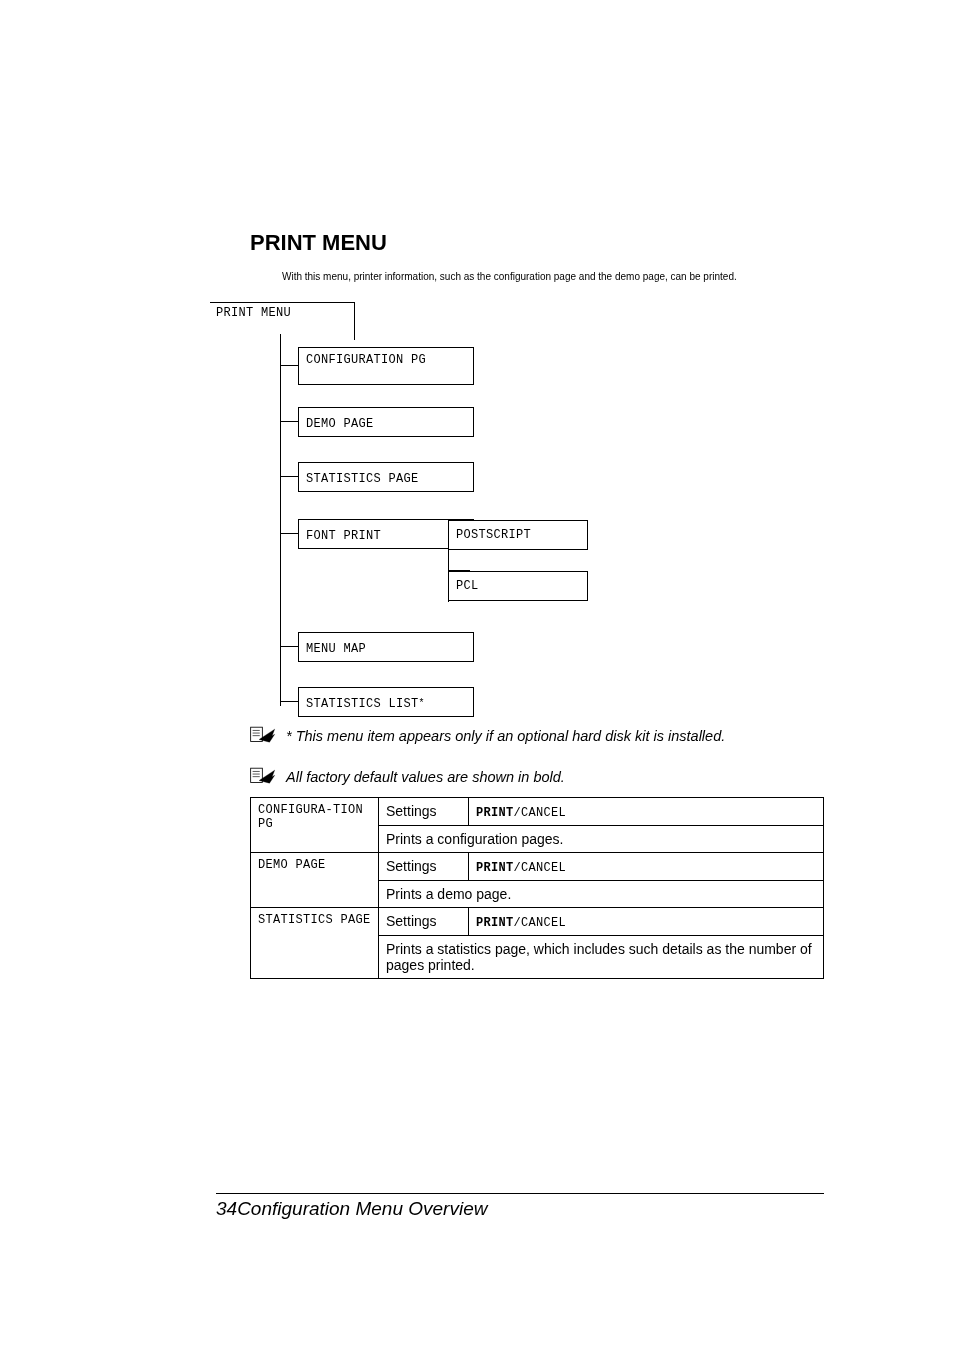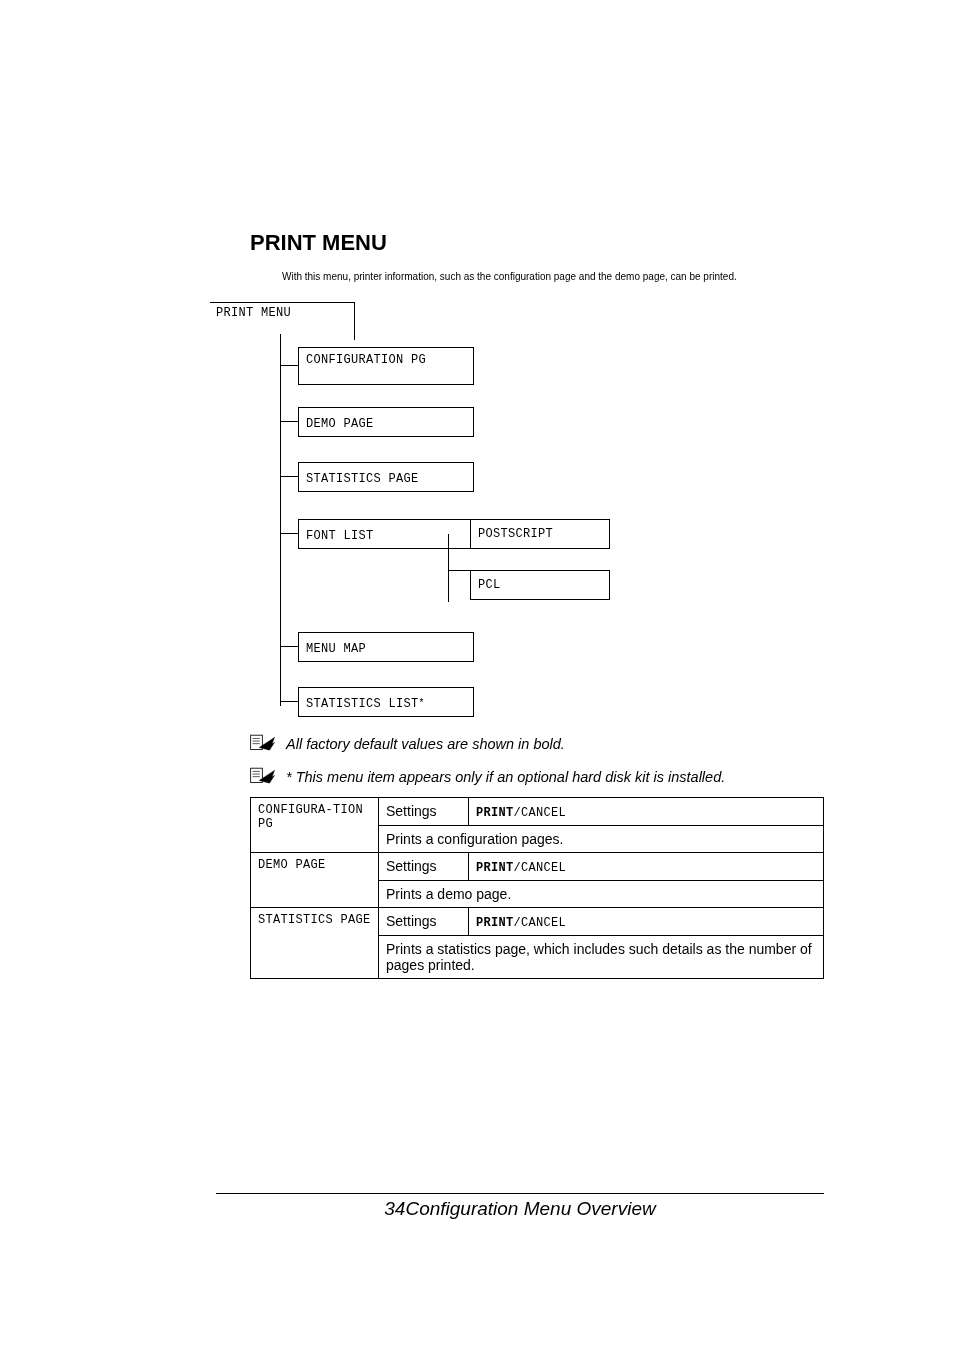--- a/index.html
+++ b/index.html
@@ -75,20 +75,21 @@
     top: 232px;
     width: 1px;
     height: 68px;
     background: #000;
   }
   .subnode {
     position: absolute;
     left: 238px;
     display: flex;
     align-items: flex-start;
+    flex-direction: column;
   }
   .subnode .h { width: 22px; height: 1px; background: #000; }
   .subnode .box {
     border: 1px solid #000;
     width: 140px;
     height: 30px;
     padding: 4px 7px;
     display: flex;
     align-items:center;
     background: #fff;
@@ -134,21 +135,21 @@
     right: 130px;
     bottom: 130px;
   }
   .footrule {
     border: none;
     border-top: 1.5px solid #000;
     margin-bottom: 4px;
   }
   .footline {
     display: flex;
-    justify-content: center;
+    justify-content: flex-start;
     font-style: italic;
     font-size: 19px;
   }
   .pagenum { font-weight: normal; }
 
   .star { font-size: 10px; vertical-align: top; }
 </style>
 </head>
 <body>
 
@@ -167,21 +168,21 @@
     <div class="node" style="top:105px">
       <div class="h"></div>
       <div class="box short mono">DEMO PAGE</div>
     </div>
     <div class="node" style="top:160px">
       <div class="h"></div>
       <div class="box short mono">STATISTICS PAGE</div>
     </div>
     <div class="node" style="top:217px">
       <div class="h"></div>
-      <div class="box short mono">FONT LIST</div>
+      <div class="box short mono">FONT PRINT</div>
     </div>
     <div class="node" style="top:330px">
       <div class="h"></div>
       <div class="box short mono">MENU MAP</div>
     </div>
     <div class="node" style="top:385px">
       <div class="h"></div>
       <div class="box short mono">
         <span>STATISTICS LIST</span>
           <span class="star">*</span>
@@ -190,44 +191,44 @@
 
     <div class="sub-trunk"></div>
     <div class="subnode" style="top:217px">
       <div class="h"></div>
       <div class="box mono">POSTSCRIPT</div>
     </div>
     <div class="subnode" style="top:268px">
       <div class="h"></div>
       <div class="box mono">PCL</div>
     </div>
+  </div>
+
+  <div class="note">
+    <svg class="icon" viewBox="0 0 40 26">
+      <rect x="1" y="1" width="18" height="22" fill="none" stroke="#000" stroke-width="1.3"></rect>
+      <line x1="4" y1="6" x2="15" y2="6" stroke="#000" stroke-width="1"></line>
+      <line x1="4" y1="10" x2="15" y2="10" stroke="#000" stroke-width="1"></line>
+      <line x1="4" y1="14" x2="15" y2="14" stroke="#000" stroke-width="1"></line>
+      <path d="M 14 20 L 38 4 L 34 14 L 38 12 L 30 24 Z" fill="#000" stroke="#000" stroke-width="0.5"></path>
+    </svg>
+    <div class="txt">* This menu item appears only if an optional hard disk kit is installed.</div>
   </div>
 
   <div class="note" style="margin-top:22px">
     <svg class="icon" viewBox="0 0 40 26">
       <rect x="1" y="1" width="18" height="22" fill="none" stroke="#000" stroke-width="1.3"></rect>
       <line x1="4" y1="6" x2="15" y2="6" stroke="#000" stroke-width="1"></line>
       <line x1="4" y1="10" x2="15" y2="10" stroke="#000" stroke-width="1"></line>
       <line x1="4" y1="14" x2="15" y2="14" stroke="#000" stroke-width="1"></line>
       <path d="M 14 20 L 38 4 L 34 14 L 38 12 L 30 24 Z" fill="#000" stroke="#000" stroke-width="0.5"></path>
     </svg>
     <div class="txt">All factory default values are shown in bold.</div>
   </div>
 
-  <div class="note">
-    <svg class="icon" viewBox="0 0 40 26">
-      <rect x="1" y="1" width="18" height="22" fill="none" stroke="#000" stroke-width="1.3"></rect>
-      <line x1="4" y1="6" x2="15" y2="6" stroke="#000" stroke-width="1"></line>
-      <line x1="4" y1="10" x2="15" y2="10" stroke="#000" stroke-width="1"></line>
-      <line x1="4" y1="14" x2="15" y2="14" stroke="#000" stroke-width="1"></line>
-      <path d="M 14 20 L 38 4 L 34 14 L 38 12 L 30 24 Z" fill="#000" stroke="#000" stroke-width="0.5"></path>
-    </svg>
-    <div class="txt">* This menu item appears only if an optional hard disk kit is installed.</div>
-  </div>
-
   <table class="settings">
     <tbody>
         <tr>
       <td class="col1 mono" rowspan="2">CONFIGURA-TION PG</td>
       <td class="col2">Settings</td>
       <td>
         <span class="mono strong">PRINT</span><span class="mono">/CANCEL</span>
       </td>
     </tr>
     <tr>

